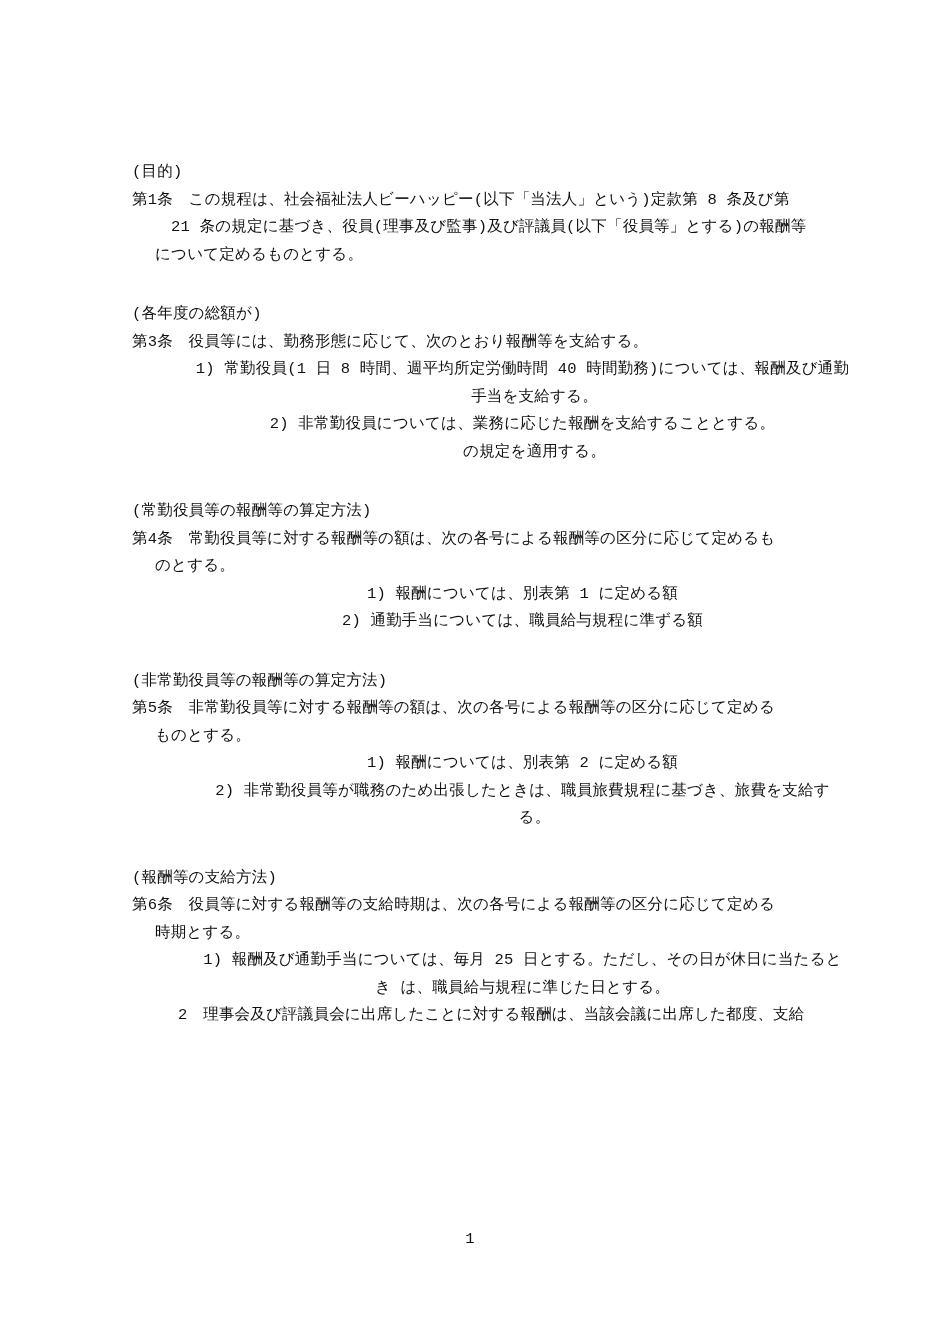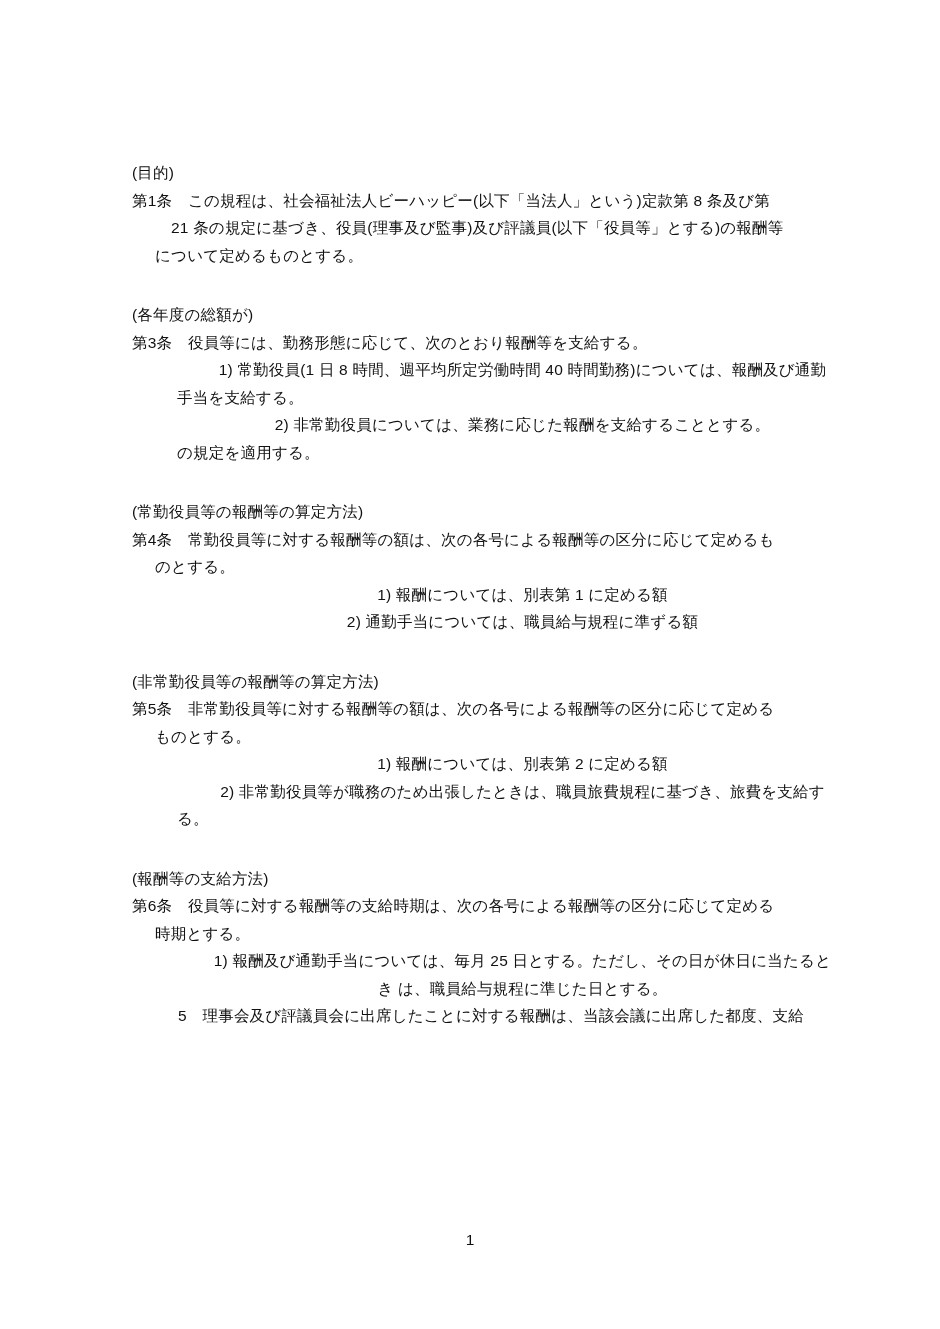--- a/index.html
+++ b/index.html
@@ -2,21 +2,21 @@
 <html><head>
 <meta charset="utf-8">
 <style>
   * { margin: 0; padding: 0; box-sizing: border-box; }
   html, body { background: #ffffff; }
   .page {
     position: relative;
     width: 940px;
     height: 1329px;
     background: #ffffff;
-    font-family: Liberation Sans, sans-serif;
+    font-family: Liberation Mono, monospace;
     color: #111111;
     overflow: hidden;
   }
   .doc {
     position: absolute;
     left: 132px;
     top: 159px;
     width: 760px;
   }
   .block { margin-bottom: 32px; }
@@ -26,21 +26,21 @@
     line-height: 27.5px;
     white-space: pre;
     letter-spacing: 0.2px;
   }
   
   .heading  { padding-left: 0; }
   .article  { padding-left: 0; }
   .cont     { padding-left: 23px; }  
   .cont2    { padding-left: 39px; }  
   .item     { padding-left: 21px; text-align: center; }  
-  .itemcont { padding-left: 45px; }  
+  .itemcont { padding-left: 45px; text-align: center; }  
   .sub      { padding-left: 46px; }  
   .footer {
     position: absolute;
     left: 0;
     right: 0;
     top: 1226px;
     text-align: center;
     font-size: 15.5px;
     line-height: 27.5px;
   }
@@ -78,17 +78,17 @@
         <div class="line item">1) 報酬については、別表第 2 に定める額</div>
         <div class="line item">2) 非常勤役員等が職務のため出張したときは、職員旅費規程に基づき、旅費を支給す</div>
         <div class="line itemcont">る。</div>
       </div>
       <div class="block">
         <div class="line heading">(報酬等の支給方法)</div>
         <div class="line article">第6条　役員等に対する報酬等の支給時期は、次の各号による報酬等の区分に応じて定める</div>
         <div class="line cont">時期とする。</div>
         <div class="line item">1) 報酬及び通勤手当については、毎月 25 日とする。ただし、その日が休日に当たると</div>
         <div class="line item">き は、職員給与規程に準じた日とする。</div>
-        <div class="line sub">5　理事会及び評議員会に出席したことに対する報酬は、当該会議に出席した都度、支給</div>
+        <div class="line sub">2　理事会及び評議員会に出席したことに対する報酬は、当該会議に出席した都度、支給</div>
       </div>
     </div>
   <div class="footer">1</div>
 </div>
 
 </body></html>

